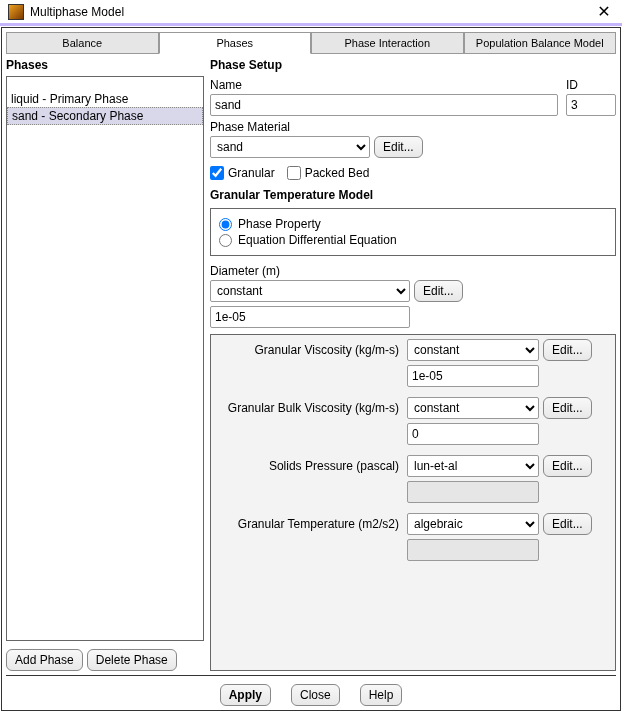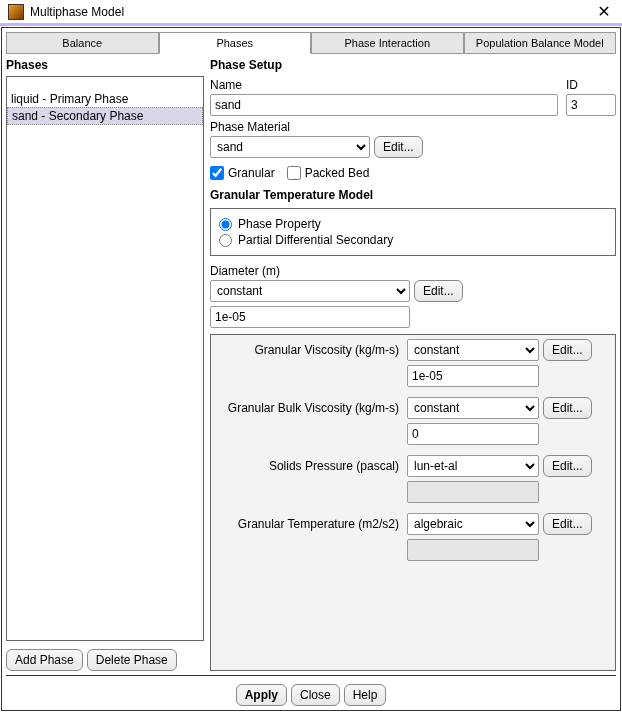--- a/index.html
+++ b/index.html
@@ -44,21 +44,21 @@
 .gran-props-inner::-webkit-scrollbar { width: 15px; }
 .gran-props-inner::-webkit-scrollbar-track { background: #e8e8e8; border: 1px solid #ccc; }
 .gran-props-inner::-webkit-scrollbar-thumb { background: #6073b4; border: 1px solid #4a5a8f; }
 .prop-row { display: flex; align-items: center; gap: 4px; margin-bottom: 4px; }
 .prop-label { width: 188px; text-align: right; font-size: 12px; padding-right: 4px; }
 .prop-select { width: 132px; }
 .prop-value-row { display: flex; margin-bottom: 10px; }
 .prop-value-row .spacer { width: 192px; }
 .prop-value-row input { width: 132px; }
 .prop-value-row .disabled { background: #e6e6e6; }
-.bottom-bar { border-top: 1px solid #333; margin-top: 4px; padding-top: 8px; display: flex; justify-content: center; gap: 4px; }
+.bottom-bar { border-top: 1px solid #333; margin-top: 4px; padding-top: 8px; display: flex; justify-content: center; gap: 20px; }
 .btn.primary { font-weight: bold; }
 .group-title { font-weight: bold; margin: 2px 0; }
 </style>
 </head>
 <body>
 
 <div class="titlebar">
   <div class="icon"></div>
   <div class="title">Multiphase Model</div>
   <div class="close">✕</div>
@@ -119,21 +119,21 @@
       </div>
 
       <div class="group-title">Granular Temperature Model</div>
       <div class="radio-group">
         <label>
             <input type="radio" name="gtm" checked="" style=""> 
             <span>Phase Property</span>
           </label>
         <label>
             <input type="radio" name="gtm" style=""> 
-            <span>Partial Differential Secondary</span>
+            <span>Equation Differential Equation</span>
           </label>
       </div>
 
       <div class="form-row">
         <span class="lbl">Diameter (m)</span>
         <div class="inline-row">
           <select style="width:200px"><option>constant</option></select>
           <button class="btn">Edit...</button>
         </div>
         <input type="text" class="diam-val" value="1e-05" style="">

